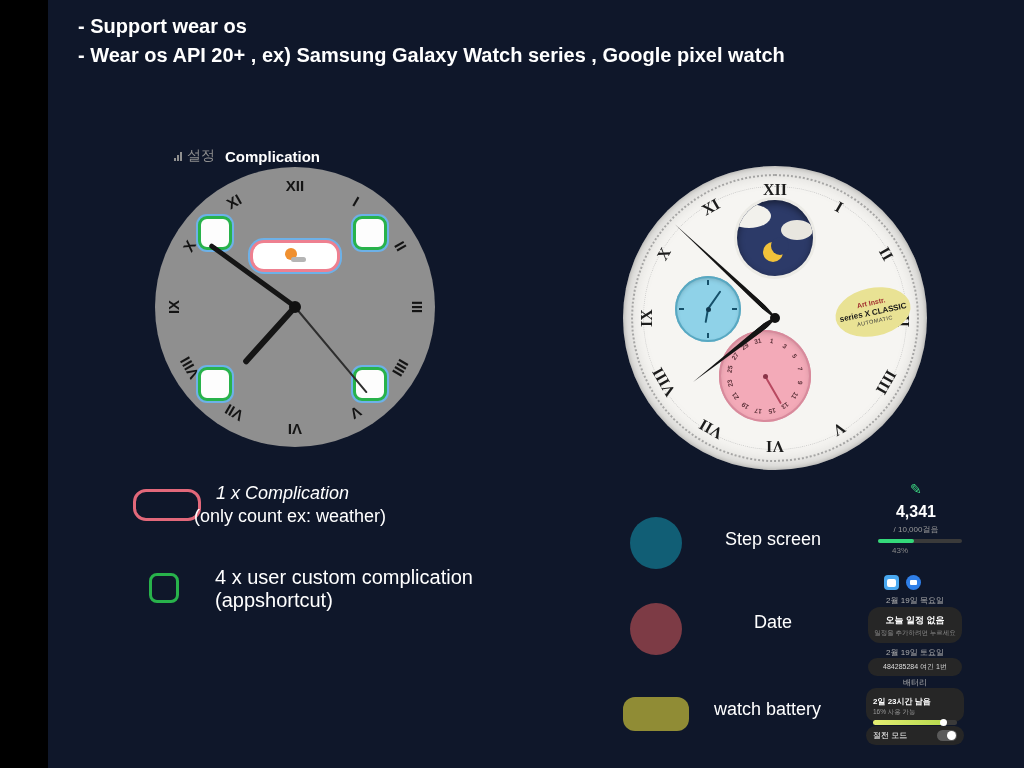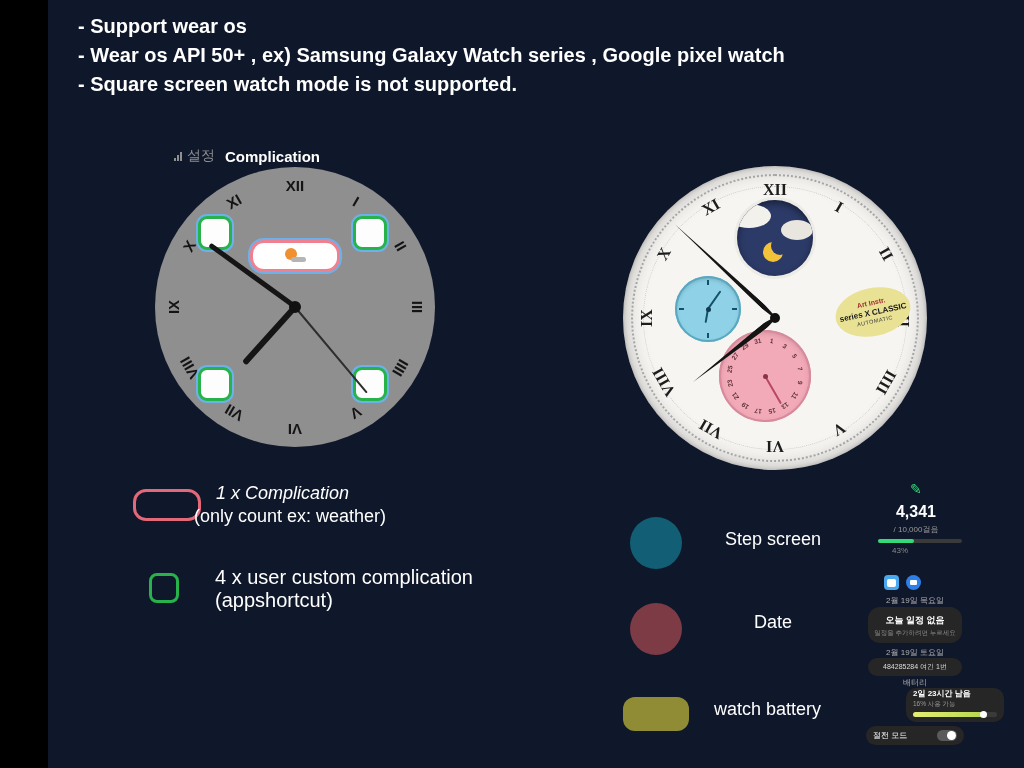--- a/index.html
+++ b/index.html
@@ -108,42 +108,41 @@
   .cal-ic2::after{content:"";position:absolute;left:4px;top:5px;right:4px;bottom:5px;background:#fff;border-radius:1px;}
   .cal-date1{left:818px;top:595px;width:98px;text-align:center;font-size:8px;color:#b0b0b0;}
   .cal-card1{left:820px;top:607px;width:94px;height:36px;background:#262626;border-radius:12px;
         padding-top:7px;box-sizing:border-box;text-align:center;}
   .cal-card-title{font-size:9px;font-weight:700;color:#fff;}
   .cal-card-sub{font-size:6.5px;color:#8a8a8a;margin-top:2px;}
   .cal-date2{left:818px;top:647px;width:98px;text-align:center;font-size:8px;color:#b0b0b0;}
   .cal-card2{left:820px;top:658px;width:94px;height:18px;line-height:18px;background:#262626;
         border-radius:9px;font-size:7px;color:#ddd;text-align:center;}
   .bat-title{left:818px;top:677px;width:98px;text-align:center;font-size:8px;color:#b0b0b0;}
-  .bat-card1{left:858px;top:688px;width:98px;height:34px;background:#262626;border-radius:10px;
-        padding:0 7px;box-sizing:border-box;}
+  .bat-card1{left:818px;top:688px;width:98px;height:34px;background:#262626;border-radius:10px;
+        padding:8px 7px;box-sizing:border-box;}
   .bat-remaining{font-size:8px;font-weight:700;color:#fff;}
   .bat-avail{font-size:6.5px;color:#9a9a9a;margin-top:1px;}
   .bat-bar{position:relative;margin-top:3px;width:84px;height:5px;border-radius:3px;
         background:linear-gradient(90deg,#e5ee72 0%,#b6d94e 85%,#3a3a3a 85%);}
   .bat-knob{position:absolute;left:calc(85% - 4px);top:-1px;width:7px;height:7px;background:#fff;border-radius:50%;}
   .bat-card2{left:818px;top:726px;width:98px;height:19px;background:#262626;border-radius:10px;
         display:flex;align-items:center;justify-content:space-between;padding:0 7px;box-sizing:border-box;
         font-size:8px;color:#fff;}
   .toggle{position:relative;width:20px;height:11px;background:#5a5a5a;border-radius:6px;}
   .toggle i{position:absolute;right:1px;top:1px;width:9px;height:9px;background:#fff;border-radius:50%;}
 </style>
 </head>
 <body>
 
 <div class="stage">
 
   <div class="abs bullets">
     <div>- Support wear os</div>
-    <div>- Wear os API 50+ , ex) Samsung Galaxy Watch series , Google pixel watch</div>
-    <div>- Square screen watch mode is not supported.</div>
+    <div>- Wear os API 20+ , ex) Samsung Galaxy Watch series , Google pixel watch</div>
   </div>
 
   <div class="abs lw-status">
     <span class="signal-icon">
         <i></i>
         <i></i>
         <i></i>
       </span>
     <span class="lw-settings">설정</span>
     <span class="lw-title">Complication</span>

